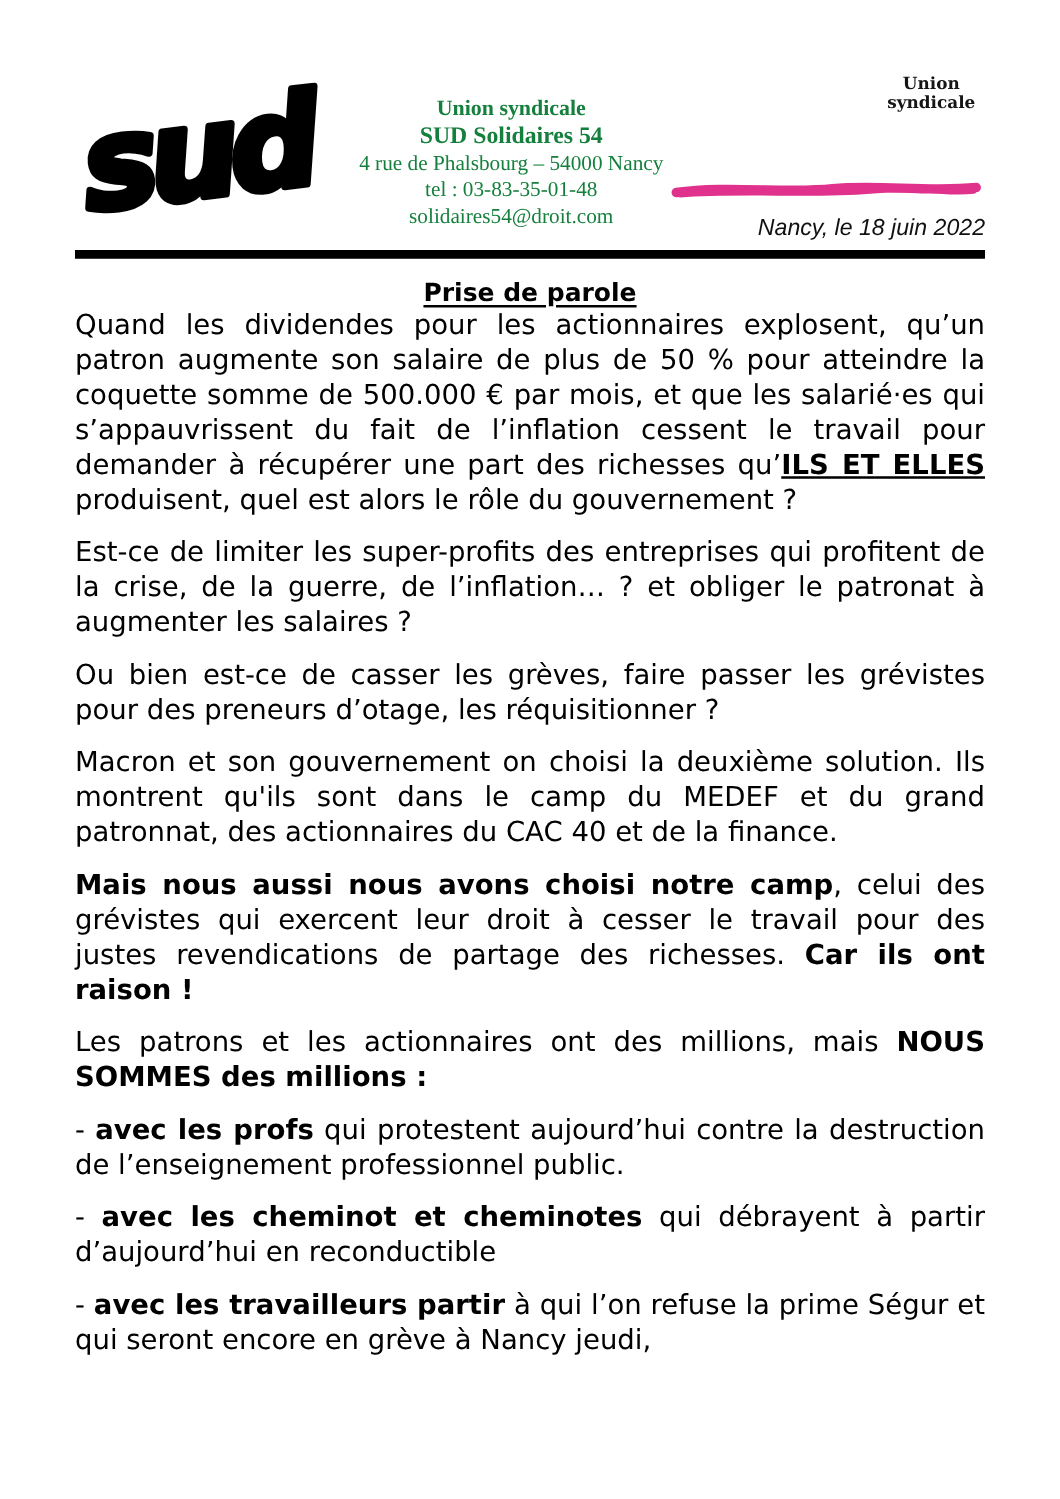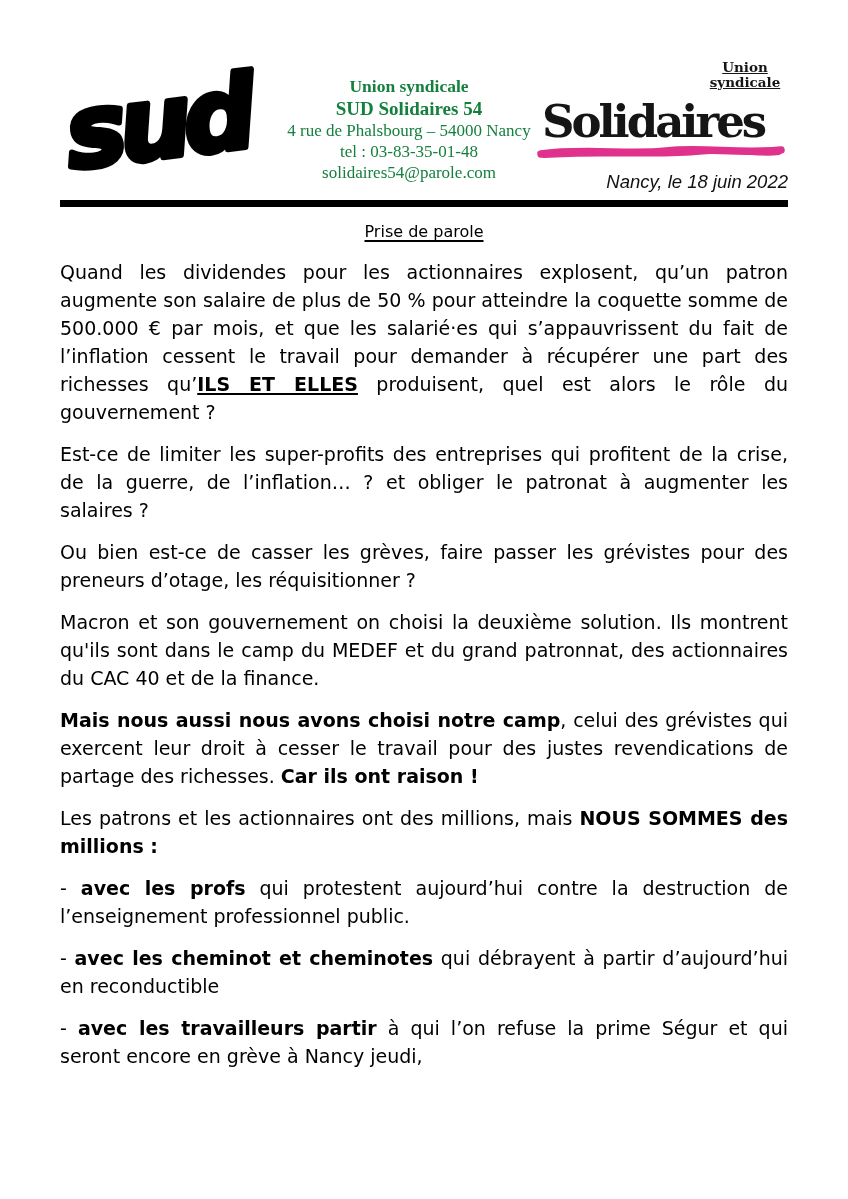--- a/index.html
+++ b/index.html
@@ -65,21 +65,20 @@
     position: absolute;
     right: 2px;
     top: 0;
     width: 90px;
     text-align: center;
     font-family: "DejaVu Serif", serif;
     font-weight: bold;
     font-size: 13.5px;
     line-height: 15px;
     color: #151515;
-    text-decoration: underline;
   }
   .solidaires-underline {
     position: absolute;
     left: -6px;
     bottom: 0;
     width: 250px;
     height: 18px;
   }
   .dateline {
     position: absolute;
@@ -101,30 +100,30 @@
   }
   
   .doc {
     position: absolute;
     left: 60px;
     top: 222px;
     width: 728px;
   }
   .doc-title {
     text-align: center;
-    font-weight: normal;
-    font-size: 16px;
+    font-weight: bold;
+    font-size: 20px;
     text-decoration: underline;
     text-underline-offset: 3px;
     text-decoration-thickness: 2px;
-    margin: 0 0 17px 0;
+    margin: 0 0 1px 0;
   }
   .para {
     margin: 0 0 14px 0;
-    font-size: 19px;
+    font-size: 22px;
     line-height: 28px;
     text-align: justify;
     text-justify: inter-word;
   }
   .para span.b { font-weight: bold; }
   .para span.u { text-decoration: underline; text-decoration-thickness: 2px; text-underline-offset: 2px; }
 </style>
 </head>
 <body>
 
@@ -132,29 +131,28 @@
 
   <svg class="sud-logo" viewBox="0 0 230 120">
     <text x="6" y="90" font-family="'DejaVu Sans', sans-serif" font-style="italic" font-weight="bold" font-size="102" letter-spacing="-7" transform="rotate(-7 115 60)" fill="#000" stroke="#000" stroke-width="6" stroke-linejoin="round">sud</text>
   </svg>
 
   <div class="org-block">
     <div class="l1">Union syndicale</div>
     <div class="l2">SUD Solidaires 54</div>
     <div class="l3">4 rue de Phalsbourg – 54000 Nancy</div>
     <div class="l4">tel : 03-83-35-01-48</div>
-    <div class="l5">solidaires54@parole.com</div>
+    <div class="l5">solidaires54@droit.com</div>
   </div>
 
   <div class="solidaires-box">
     <div class="solidaires-tagline">
       <div>Union</div>
       <div>syndicale</div>
     </div>
-    <div class="solidaires-word">Solidaires</div>
     <svg class="solidaires-underline" viewBox="0 0 250 18">
       <path d="M5 10 C 45 4, 95 11, 130 7 S 205 10, 245 6" fill="none" stroke="#e0318c" stroke-width="7.5" stroke-linecap="round"></path>
       <path d="M8 12 C 60 8, 110 13, 160 9 S 220 12, 243 9" fill="none" stroke="#e0318c" stroke-width="4" stroke-linecap="round"></path>
     </svg>
   </div>
 
   <div class="dateline">Nancy, le 18 juin 2022</div>
   <div class="rule"></div>
 </div>
 

